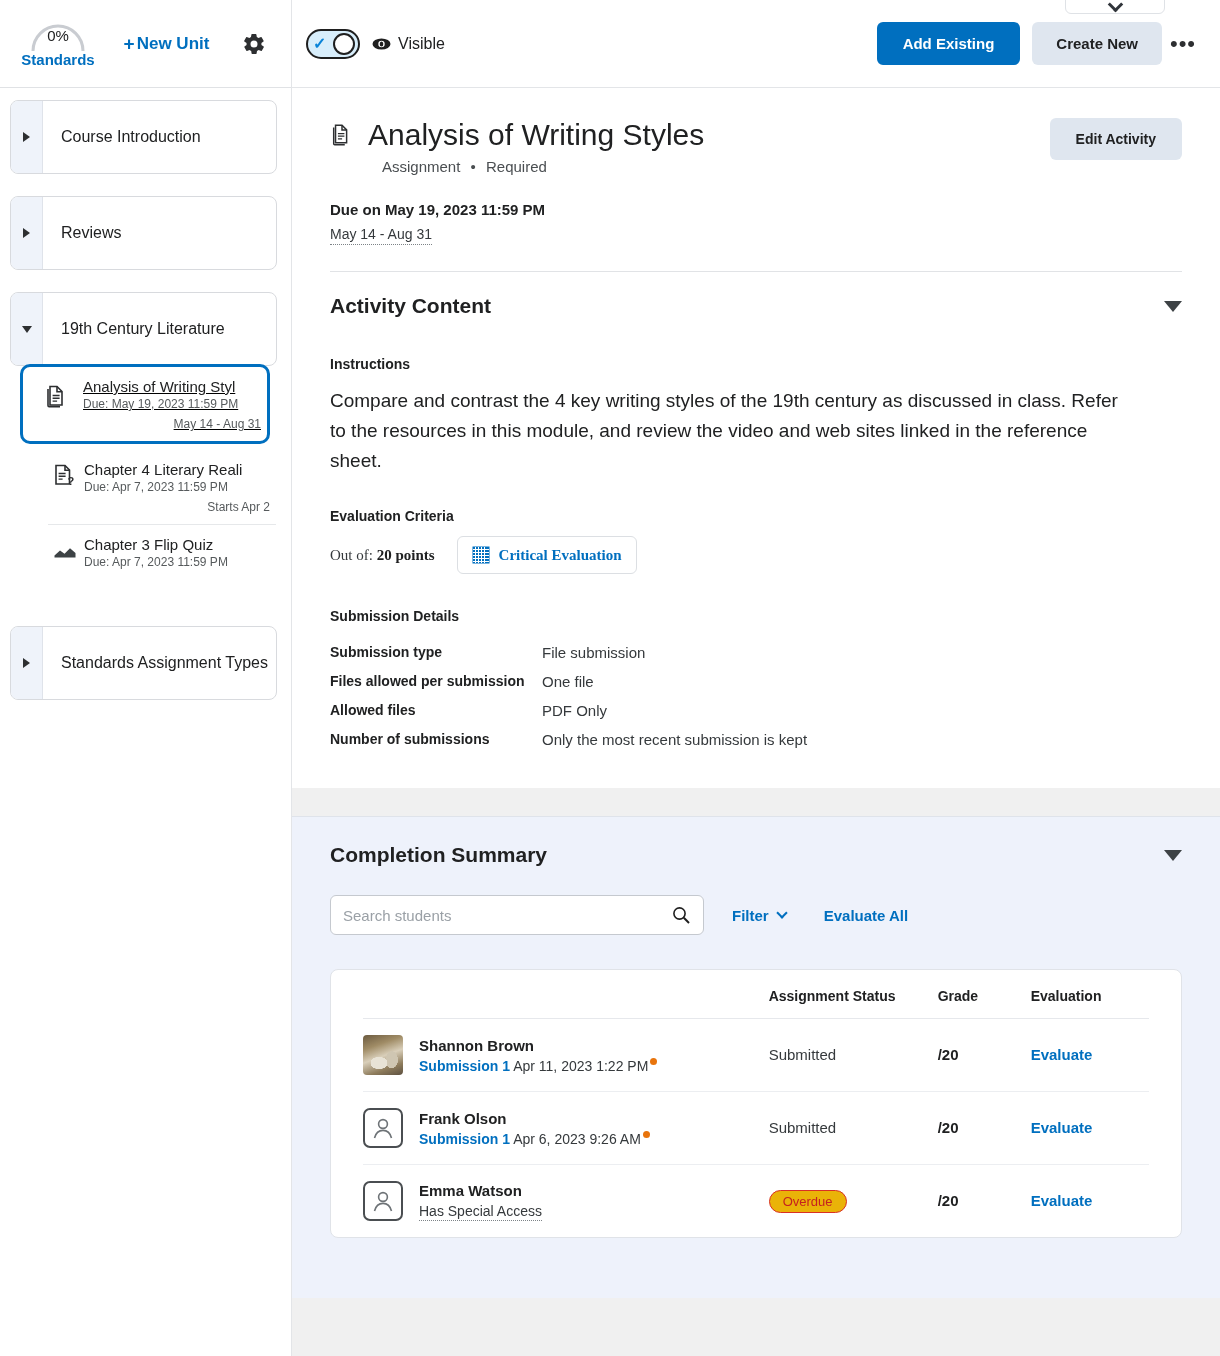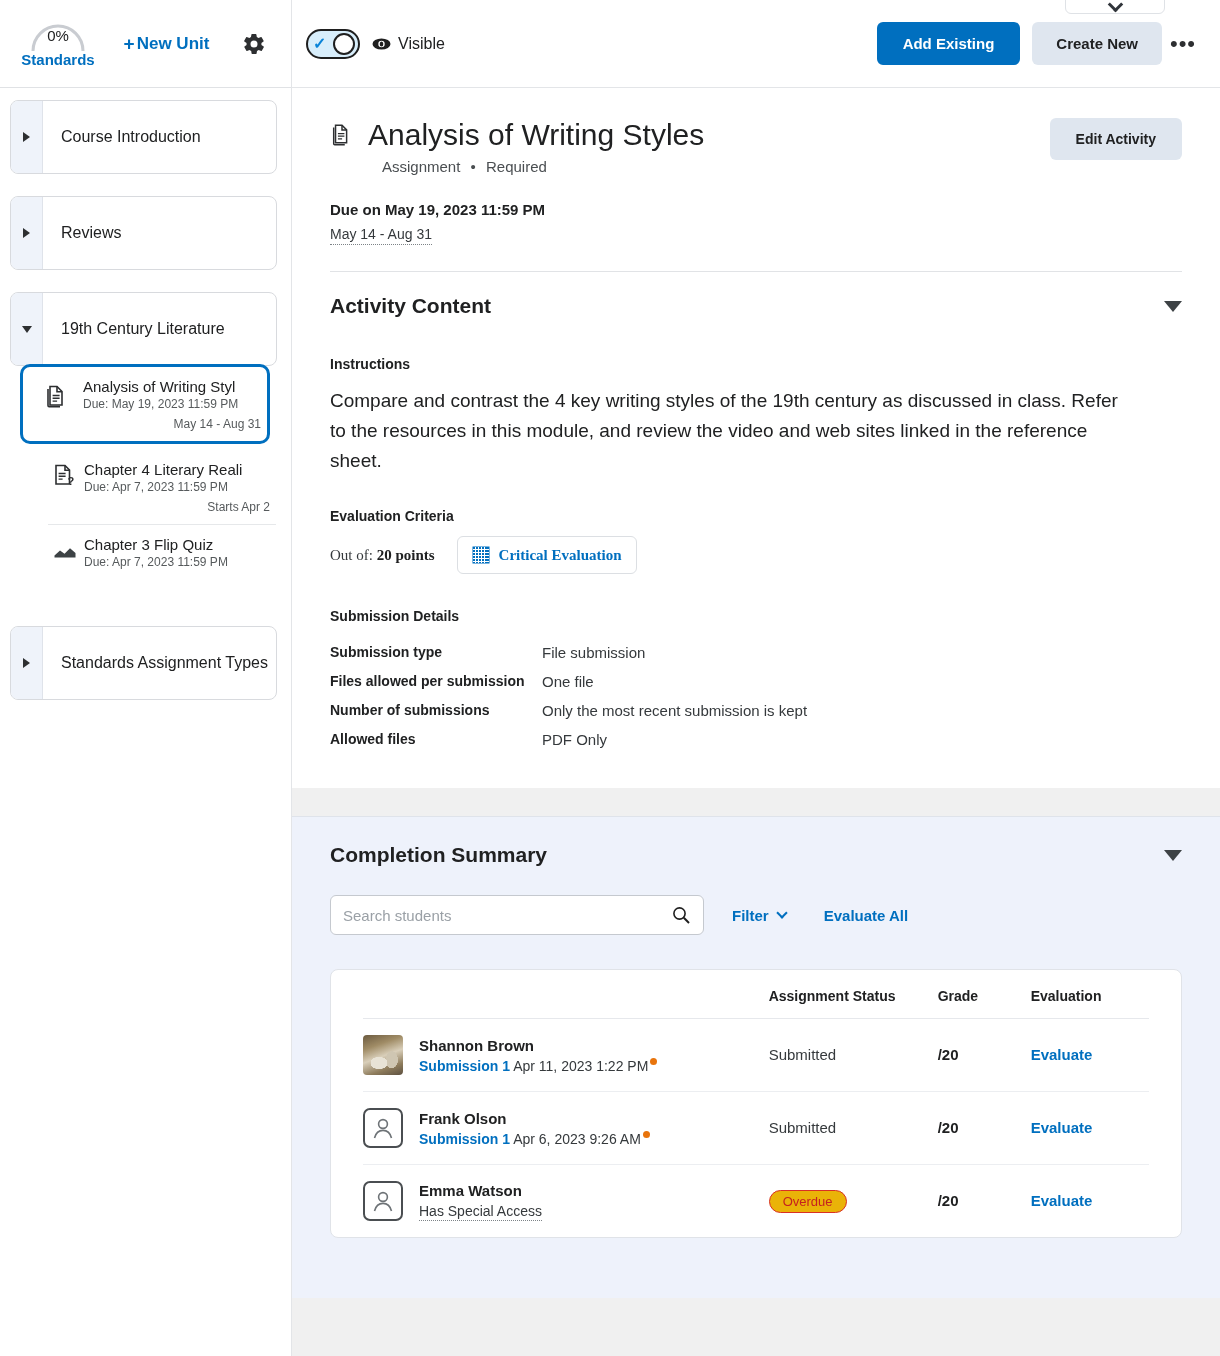--- a/index.html
+++ b/index.html
@@ -48,21 +48,21 @@
   .unit-title { flex: 1; display: flex; align-items: center; padding-left: 18px; font-size: 16px; color: #202122; }
 
   .children { margin: -10px 0 0 38px; width: 228px; }
   .child {
     position: relative; padding: 10px 6px 10px 36px; min-height: 56px;
   }
   .child + .child { border-top: 1px solid #e6e8ea; }
   .child.selected {
     border: 3px solid #006fbf; border-radius: 10px;
     margin-left: -28px; padding-left: 60px; width: 250px;
-    min-height: 78px; background: #fff; margin-bottom: 6px;
+    min-height: 78px; background: #fff; margin-bottom: 6px; text-decoration: underline;
   }
   .child.selected + .child { border-top: none; }
   .child-icon { position: absolute; left: 4px; top: 12px; width: 26px; height: 26px; }
   .child.selected .child-icon { left: 22px; top: 16px; }
   .child-title { font-size: 15px; color: #202122; line-height: 19px; white-space: nowrap; overflow: hidden; }
   .child-title.faded { -webkit-mask-image: linear-gradient(to right, #000 86%, transparent 100%); mask-image: linear-gradient(to right,#000 86%, transparent 100%); }
   .child-due { font-size: 12px; color: #565a5c; margin-top: 1px; }
   .child-range { font-size: 12px; color: #565a5c; text-align: right; margin-top: 6px; }
 
   
@@ -393,26 +393,26 @@
           <tbody>
               <tr>
             <td class="k">Submission type</td>
             <td class="v">File submission</td>
           </tr>
           <tr>
             <td class="k">Files allowed per submission</td>
             <td class="v">One file</td>
           </tr>
           <tr>
+            <td class="k">Allowed files</td>
+            <td class="v">PDF Only</td>
+          </tr>
+          <tr>
             <td class="k">Number of submissions</td>
             <td class="v">Only the most recent submission is kept</td>
-          </tr>
-          <tr>
-            <td class="k">Allowed files</td>
-            <td class="v">PDF Only</td>
           </tr>
         </tbody>
           </table>
         <div style="height:34px;"></div>
       </div>
 
       <div class="summary-section">
         <div class="section-head">
           <div class="section-title">Completion Summary</div>
           <div class="tri-collapse"></div>

